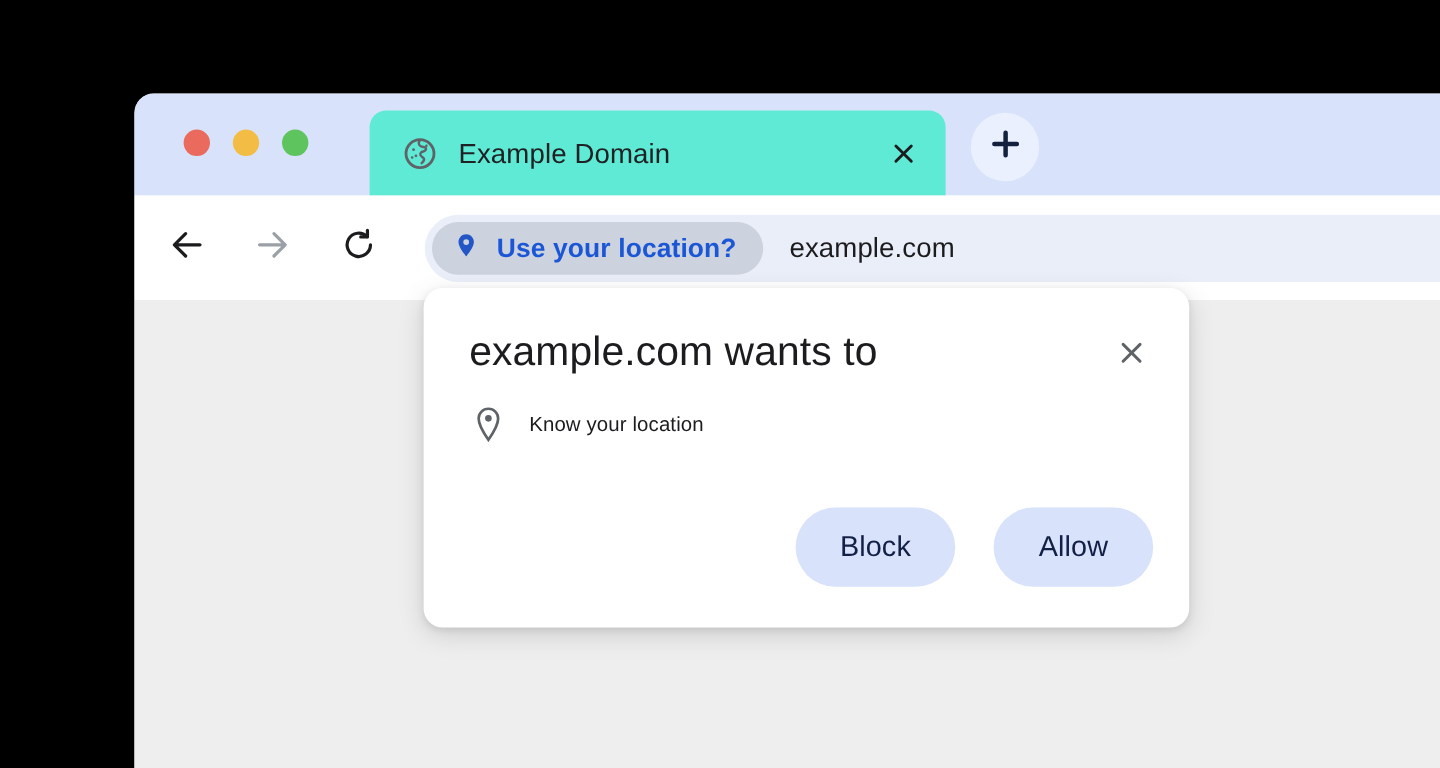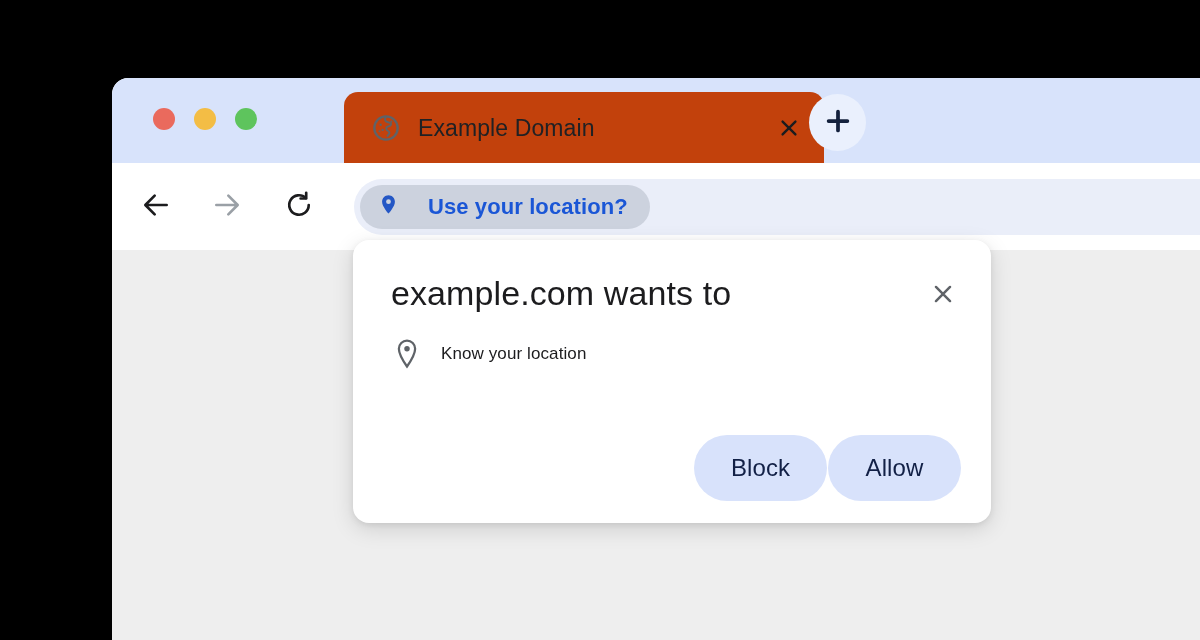--- a/index.html
+++ b/index.html
@@ -38,24 +38,24 @@
   }
   .light { width: 22px; height: 22px; border-radius: 50%; }
   .light.red    { background: #ea6a5d; }
   .light.yellow { background: #f3bd45; }
   .light.green  { background: #5ec45d; }
 
   .tab {
     position: absolute;
     left: 196px; top: 14px;
     width: 480px; height: 71px;
-    background: #c2410c;
+    background: #5eead4;
     border-top-left-radius: 14px;
     border-top-right-radius: 14px;
-    display: flex; align-items: center; margin-left: 36px;
+    display: flex; align-items: center;
   }
   .tab-favicon {
     position: absolute; left: 28px; top: 50%;
     transform: translateY(-50%);
     width: 28px; height: 28px;
     display: flex; align-items: center; justify-content: center;
   }
   .tab-title {
     position: absolute; left: 74px; top: 50%;
     transform: translateY(-50%);
@@ -112,21 +112,21 @@
     display: flex; align-items: center;
     padding-left: 6px;
   }
 
   .loc-chip {
     height: 44px;
     background: #ccd2de;
     border-radius: 22px;
     display: flex; align-items: center;
     padding: 0 22px 0 17px;
-    gap: 28px;
+    gap: 14px;
     cursor: pointer;
     flex: 0 0 auto;
   }
   .loc-chip-label {
     font-size: 22px;
     font-weight: bold;
     color: #1a56d6;
     white-space: nowrap;
     letter-spacing: 0.1px;
   }
@@ -185,22 +185,22 @@
   }
   .perm-item-label {
     font-size: 17px;
     color: #1c1c1e;
     white-space: nowrap;
     letter-spacing: 0.1px;
   }
 
   .perm-actions {
     position: absolute;
-    right: 30px; bottom: 22px;
-    display: flex; gap: 1px;
+    right: 30px; bottom: 34px;
+    display: flex; gap: 32px;
   }
   .perm-btn {
     height: 66px;
     min-width: 133px;
     padding: 0 30px;
     border: none;
     border-radius: 33px;
     background: #d8e2fb;
     color: #122046;
     font-family: "Liberation Sans", sans-serif;
@@ -283,20 +283,21 @@
       <div class="omnibox">
         <div class="loc-chip">
           <span>
             <svg width="23" height="23" viewBox="0 0 24 24">
               <path d="M12 2.4c-3.7 0-6.7 3-6.7 6.7 0 5 6.7 12.4 6.7 12.4s6.7-7.4 6.7-12.4c0-3.7-3-6.7-6.7-6.7z" fill="#2457c5"></path>
               <circle cx="12" cy="9.1" r="2.5" fill="#ccd2de"></circle>
             </svg>
           </span>
           <span class="loc-chip-label">Use your location?</span>
         </div>
+        <span class="omnibox-url">example.com</span>
       </div>
     </div>
 
     <div class="page-content"></div>
   </div>
 
   <div class="perm-dialog">
 
     <div class="perm-title">example.com wants to</div>
 

